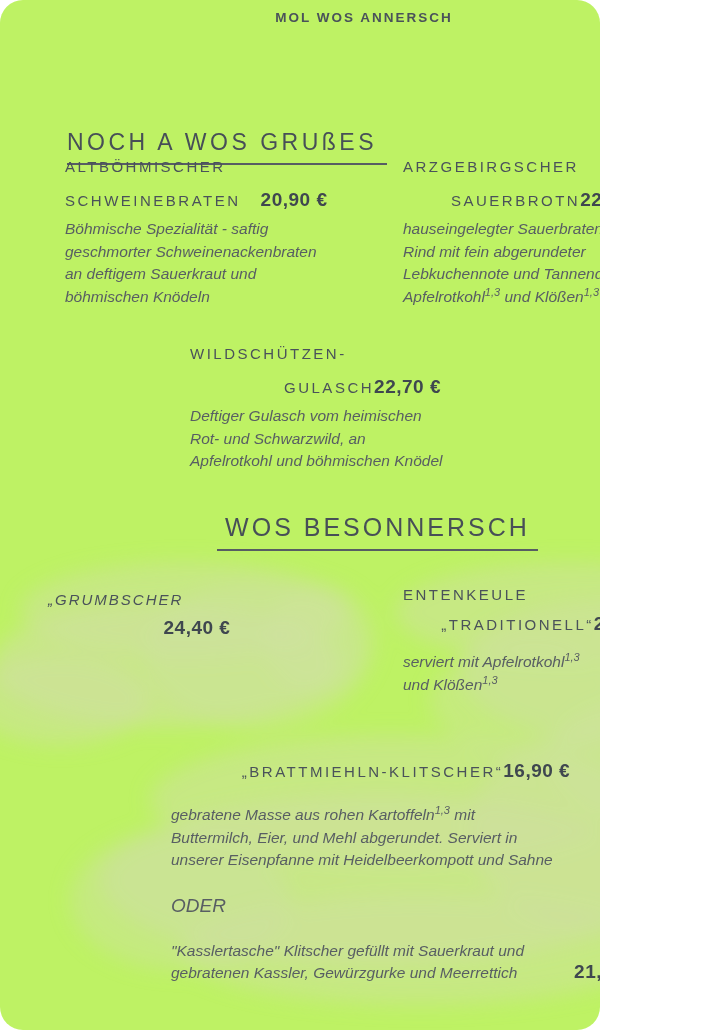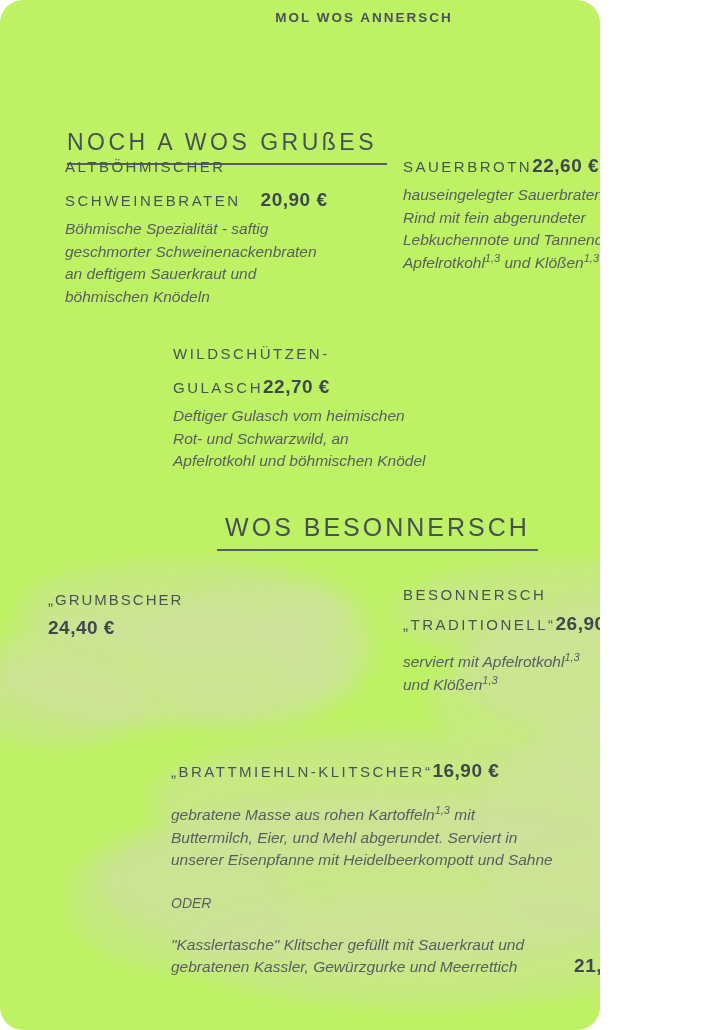--- a/index.html
+++ b/index.html
@@ -20,40 +20,40 @@
   .section-title .underlined {
     display:inline-block; border-bottom:2px solid #575d63; padding:0 10px 7px 0;
   }
   .title-gruesses { left:67px; top:90px; font-size:23px; letter-spacing:3.5px;margin-top:39px; }
   .title-besonnersch { left:0; right:0; top:513px; text-align:center; font-size:25px; letter-spacing:3px;padding-left:27px; }
   .title-besonnersch .underlined { padding:0 8px 7px 8px; }
 
   .item { position:absolute; }
   .item-name { font-size:15px; letter-spacing:2.5px; color:#4a525a; line-height:34px; }
   .name-row { display:flex; align-items:baseline; }
-  .name-row.spread { justify-content:flex-start; }
+  .name-row.spread { justify-content:center; }
   .name-row.inline-price .price { margin-left:20px; }
   .price { font-weight:700; font-size:19px; letter-spacing:0.5px; color:#3f474f; white-space:nowrap; }
   .desc {
     font-style:italic; font-size:15.5px; line-height:22.5px;
     color:#585e63; white-space:pre-line;
   }
   .desc sup { font-size:11px; line-height:0; vertical-align:super; font-style:italic; }
 
   .it-schweinebraten { left:65px;  top:150px; width:300px; }
   .it-sauerbrotn     { left:403px; top:150px; width:292px; }
-  .it-wildgulasch    { left:173px; top:337px; width:345px; }
+  .it-wildgulasch    { left:190px; top:337px; width:345px; }
   .it-kunicklbaa     { left:48px;  top:583px; width:298px; }
-  .it-kunicklbaa .item-name { letter-spacing:2px; }
+  .it-kunicklbaa .item-name { letter-spacing:2px;font-style:italic; }
   .it-entenkeule     { left:403px; top:580px; width:296px; }
   .it-entenkeule .item-name { line-height:30px; }
   .it-entenkeule .desc { margin-top:11px; }
   .it-brattmiehln    { left:125px; top:755px; width:470px;margin-left:46px; }
   .it-brattmiehln .desc { margin-top:15px; }
-  .or-label { margin-top:23px; font-style:italic; font-size:14px; color:#585e63; }
+  .or-label { margin-top:23px; font-style:italic; font-size:19px; color:#585e63; }
   .variant-row { display:flex; align-items:flex-end; margin-top:23px; }
   .variant-row .desc { margin-top:0; width:398px; }
   .variant-row .price { margin-left:12px; margin-bottom:2px; }
 </style>
 </head>
 <body>
 
 <div class="page">
 
   <svg class="blobs" width="728" height="1030" viewBox="0 0 728 1030" aria-hidden="true">
@@ -99,20 +99,21 @@
         <span class="item-name">SCHWEINEBRATEN</span>
         <span class="price">20,90 €</span>
       </div>
       <div class="desc">Böhmische Spezialität - saftig
 geschmorter Schweinenackenbraten
 an deftigem Sauerkraut und
 böhmischen Knödeln</div>
     </div>
 
     <div class="item it-sauerbrotn">
+      <div class="item-name">ARZGEBIRGSCHER</div>
       <div class="name-row spread">
         <span class="item-name">SAUERBROTN</span>
         <span class="price">22,60 €</span>
       </div>
       <div class="desc">hauseingelegter Sauerbraten<sup>1,3</sup> vom
 Rind mit fein abgerundeter
 Lebkuchennote und Tannenduft, dazu
 Apfelrotkohl<sup>1,3</sup> und Klößen<sup>1,3</sup> serviert</div>
     </div>
 
@@ -132,21 +133,21 @@
     </div>
 
     <div class="item it-kunicklbaa">
       <div class="item-name">„GRUMBSCHER</div>
       <div class="name-row spread">
         <span class="price">24,40 €</span>
       </div>
     </div>
 
     <div class="item it-entenkeule">
-      <div class="item-name">BESONNERSCH</div>
+      <div class="item-name">ENTENKEULE</div>
       <div class="name-row spread">
         <span class="item-name">„TRADITIONELL“</span>
         <span class="price">26,90 €</span>
       </div>
       <div class="desc">serviert mit Apfelrotkohl<sup>1,3</sup>
 und Klößen<sup>1,3</sup></div>
     </div>
 
     <div class="item it-brattmiehln">
       <div class="name-row spread">

